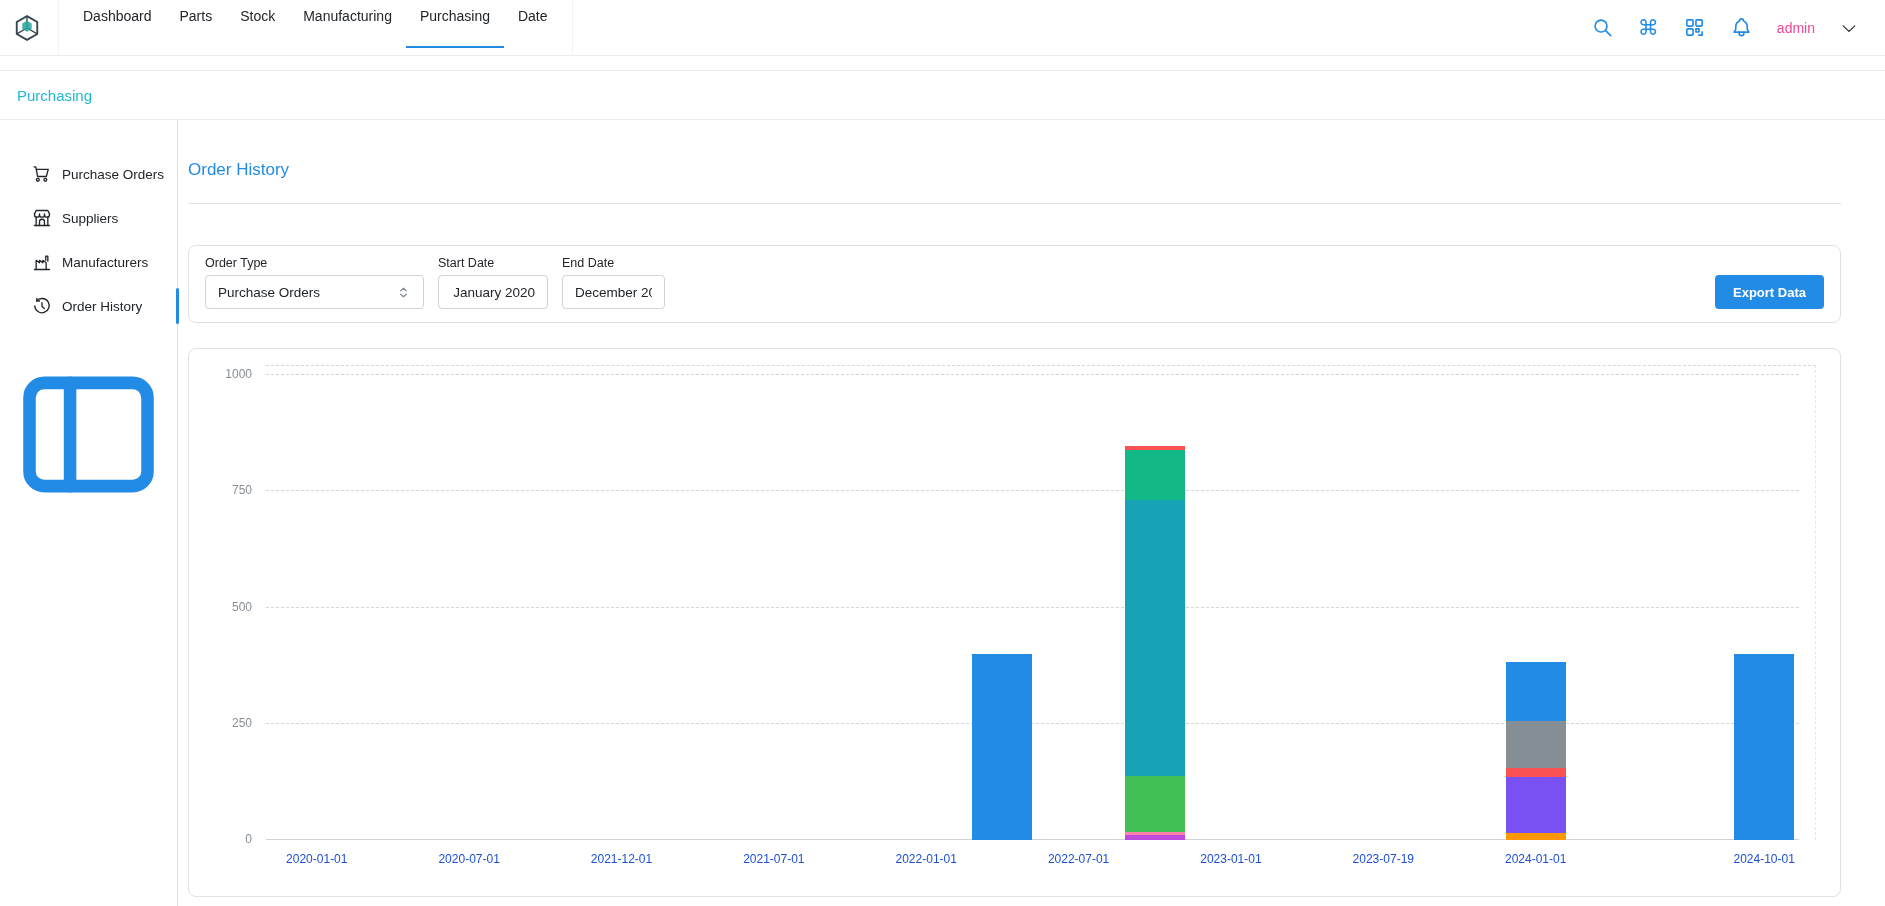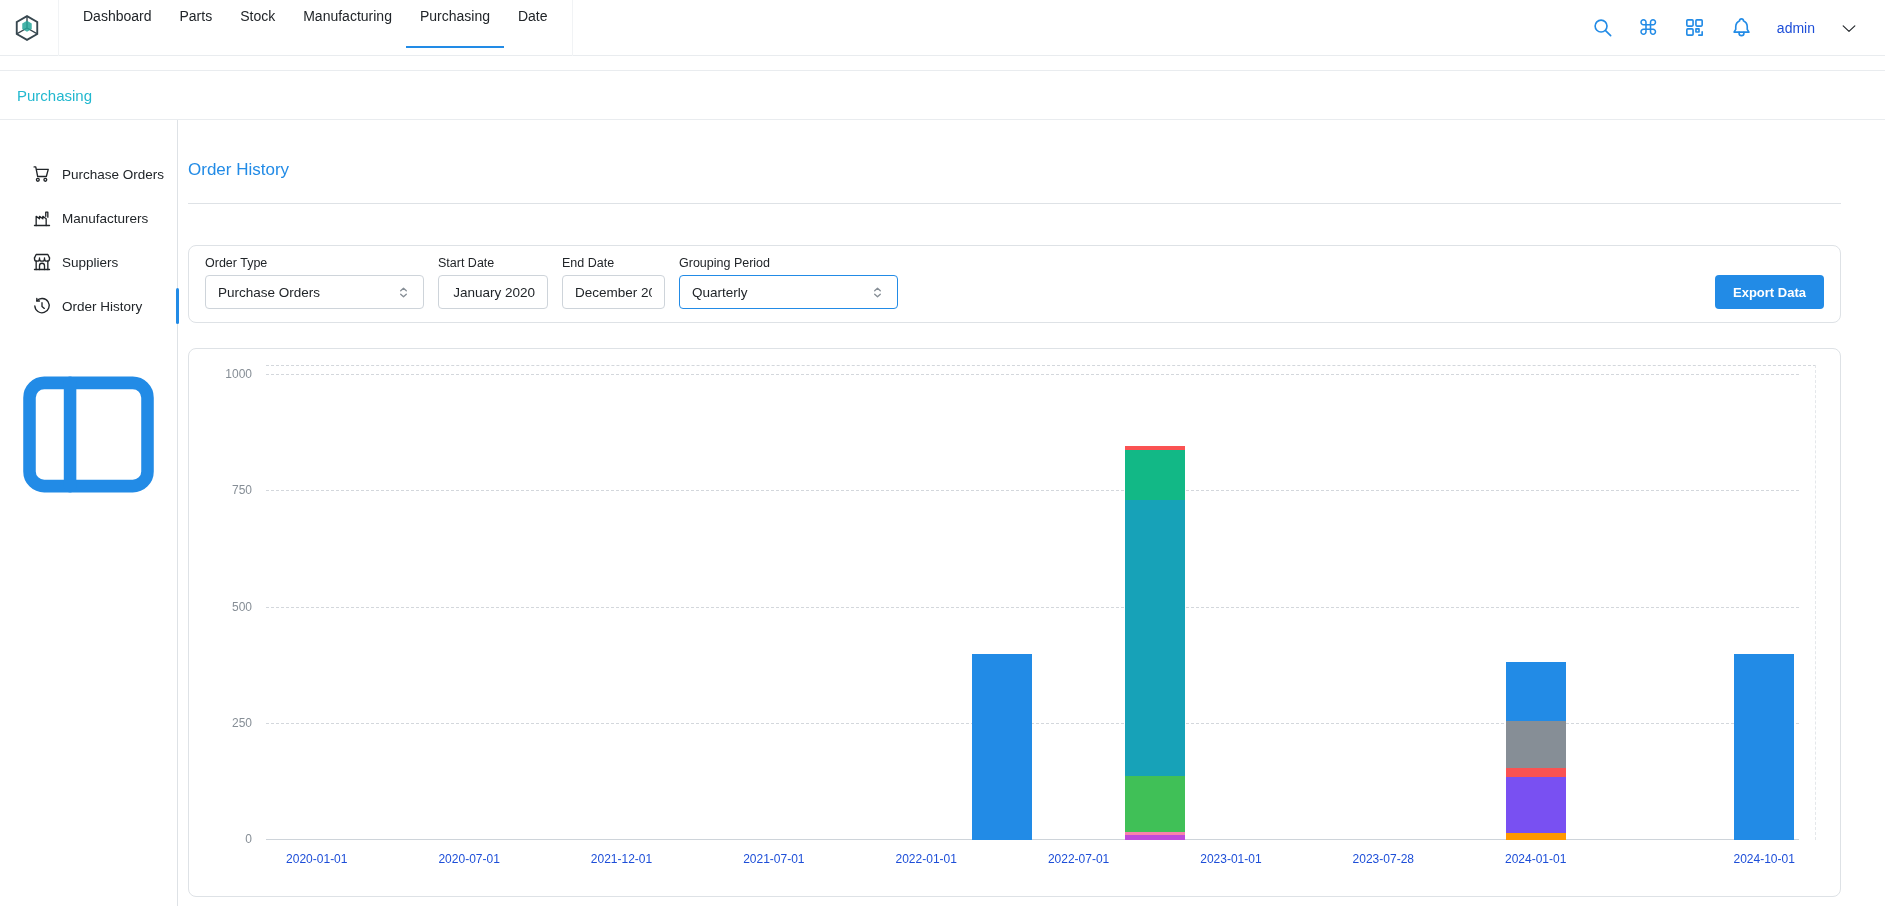--- a/index.html
+++ b/index.html
@@ -16,21 +16,21 @@
             border-bottom:1px solid #e9ecef; background:#fff; }
   .logo { width:30px; height:30px; margin-right:16px; }
   .tabs { display:flex; align-items:center; height:56px;
           border-left:1px solid #f1f3f5; border-right:1px solid #f1f3f5; padding:0 10px; }
   .tab { height:40px; display:flex; align-items:flex-start; padding:0 14px; font-size:14px;
          color:#212529; cursor:pointer; border-bottom:2px solid transparent; }
   .tab.active { border-bottom-color:#228be6; }
   .nav-right { margin-left:auto; display:flex; align-items:center; gap:24px; }
   .nav-icon { width:23px; height:23px; color:#228be6; cursor:pointer; }
   .cmd-glyph { font-size:21px; color:#228be6; line-height:1; cursor:pointer; }
-  .user-name { font-size:14px; color:#1d4ed8; }
+  .user-name { font-size:14px; color:#ec4899; }
   .user-chevron { width:20px; height:20px; color:#212529; cursor:pointer; }
 
   
   .breadcrumb-bar { margin-top:14px; height:50px; border-top:1px solid #e9ecef;
                     border-bottom:1px solid #e9ecef; display:flex; align-items:center;
                     padding-left:17px; }
   .breadcrumb-link { font-size:15px; color:#22b8cf; cursor:pointer; }
 
   
   .content { display:flex; height:786px; }
@@ -156,37 +156,37 @@
             <circle cx="16" cy="19" r="1.7"></circle>
           <path d="M2.5 3.5h2l2.3 11.5h10.4l2.3-8.5H5.2"></path>
         </svg>
       </span>
       <span>Purchase Orders</span>
     </div>
     <div class="side-item">
       <span class="side-icon">
         <svg viewBox="0 0 24 24" fill="none" stroke="currentColor" stroke-width="1.6" stroke-linecap="round" stroke-linejoin="round">
           <path d="M3 21h18"></path>
-          <path d="M5 21V10l4 3v-3l4 3v-3l4 3v8"></path>
-          <path d="M16.5 10V5h2.5v6"></path>
-        </svg>
-      </span>
-      <span>Manufacturers</span>
-    </div>
-    <div class="side-item">
-      <span class="side-icon">
-        <svg viewBox="0 0 24 24" fill="none" stroke="currentColor" stroke-width="1.6" stroke-linecap="round" stroke-linejoin="round">
-          <path d="M3 21h18"></path>
             <path d="M3 7l2-4h14l2 4"></path>
           <path d="M3 7v1a3 3 0 0 0 6 0V7m0 1a3 3 0 0 0 6 0V7m0 1a3 3 0 0 0 6 0V7"></path>
           <path d="M5 21V10.8M19 21V10.8"></path>
             <path d="M9 21v-4.5a2 2 0 0 1 6 0V21"></path>
         </svg>
       </span>
       <span>Suppliers</span>
+    </div>
+    <div class="side-item">
+      <span class="side-icon">
+        <svg viewBox="0 0 24 24" fill="none" stroke="currentColor" stroke-width="1.6" stroke-linecap="round" stroke-linejoin="round">
+          <path d="M3 21h18"></path>
+          <path d="M5 21V10l4 3v-3l4 3v-3l4 3v8"></path>
+          <path d="M16.5 10V5h2.5v6"></path>
+        </svg>
+      </span>
+      <span>Manufacturers</span>
     </div>
     <div class="side-item active">
       <span class="side-icon">
         <svg viewBox="0 0 24 24" fill="none" stroke="currentColor" stroke-width="1.6" stroke-linecap="round" stroke-linejoin="round">
           <path d="M12 8v4.5l2.8 2.4"></path>
           <path d="M5.6 5.8A8.6 8.6 0 1 1 3.4 12"></path>
           <path d="M5.8 2.8v3.2H9"></path>
         </svg>
       </span>
       <span>Order History</span>
@@ -221,32 +221,20 @@
       <div class="field">
         <span class="field-label">Start Date</span>
         <input class="control w-start" value="January 2020" style="">
       </div>
 
       <div class="field">
         <span class="field-label">End Date</span>
         <input class="control w-end" value="December 2024" style="">
       </div>
 
-      <div class="field">
-        <span class="field-label">Grouping Period</span>
-        <div class="control select focused">
-          <span>Quarterly</span>
-          <span class="sel-chevrons">
-            <svg viewBox="0 0 16 16" fill="none" stroke="currentColor" stroke-width="1.4" stroke-linecap="round" stroke-linejoin="round">
-              <path d="M5 6.2L8 3.4l3 2.8"></path>
-                <path d="M5 9.8l3 2.8 3-2.8"></path>
-            </svg>
-          </span>
-        </div>
-      </div>
 
       <button class="export-btn">Export Data</button>
     </section>
 
     <section class="chart-card">
       <div class="plot">
           <div class="gridline zero" style="bottom: 0%;">
             <span class="ytick">0</span>
           </div>
           <div class="gridline" style="bottom: 24.5098%;">
@@ -282,19 +270,19 @@
           <div class="bar" style="left: calc(96.7213% - 30px); height: 39.2157%;">
             <div style="flex-grow: 400; background: rgb(34, 139, 230);"></div>
           </div>
           <span class="xtick" style="left: 3.27869%;">2020-01-01</span>
           <span class="xtick" style="left: 13.1148%;">2020-07-01</span>
           <span class="xtick" style="left: 22.9508%;">2021-12-01</span>
           <span class="xtick" style="left: 32.7869%;">2021-07-01</span>
           <span class="xtick" style="left: 42.623%;">2022-01-01</span>
           <span class="xtick" style="left: 52.459%;">2022-07-01</span>
           <span class="xtick" style="left: 62.2951%;">2023-01-01</span>
-          <span class="xtick" style="left: 72.1311%;">2023-07-28</span>
+          <span class="xtick" style="left: 72.1311%;">2023-07-19</span>
           <span class="xtick" style="left: 81.9672%;">2024-01-01</span>
           <span class="xtick" style="left: 96.7213%;">2024-10-01</span>
         </div>
     </section>
   </main>
 </div>
 
 </body></html>

